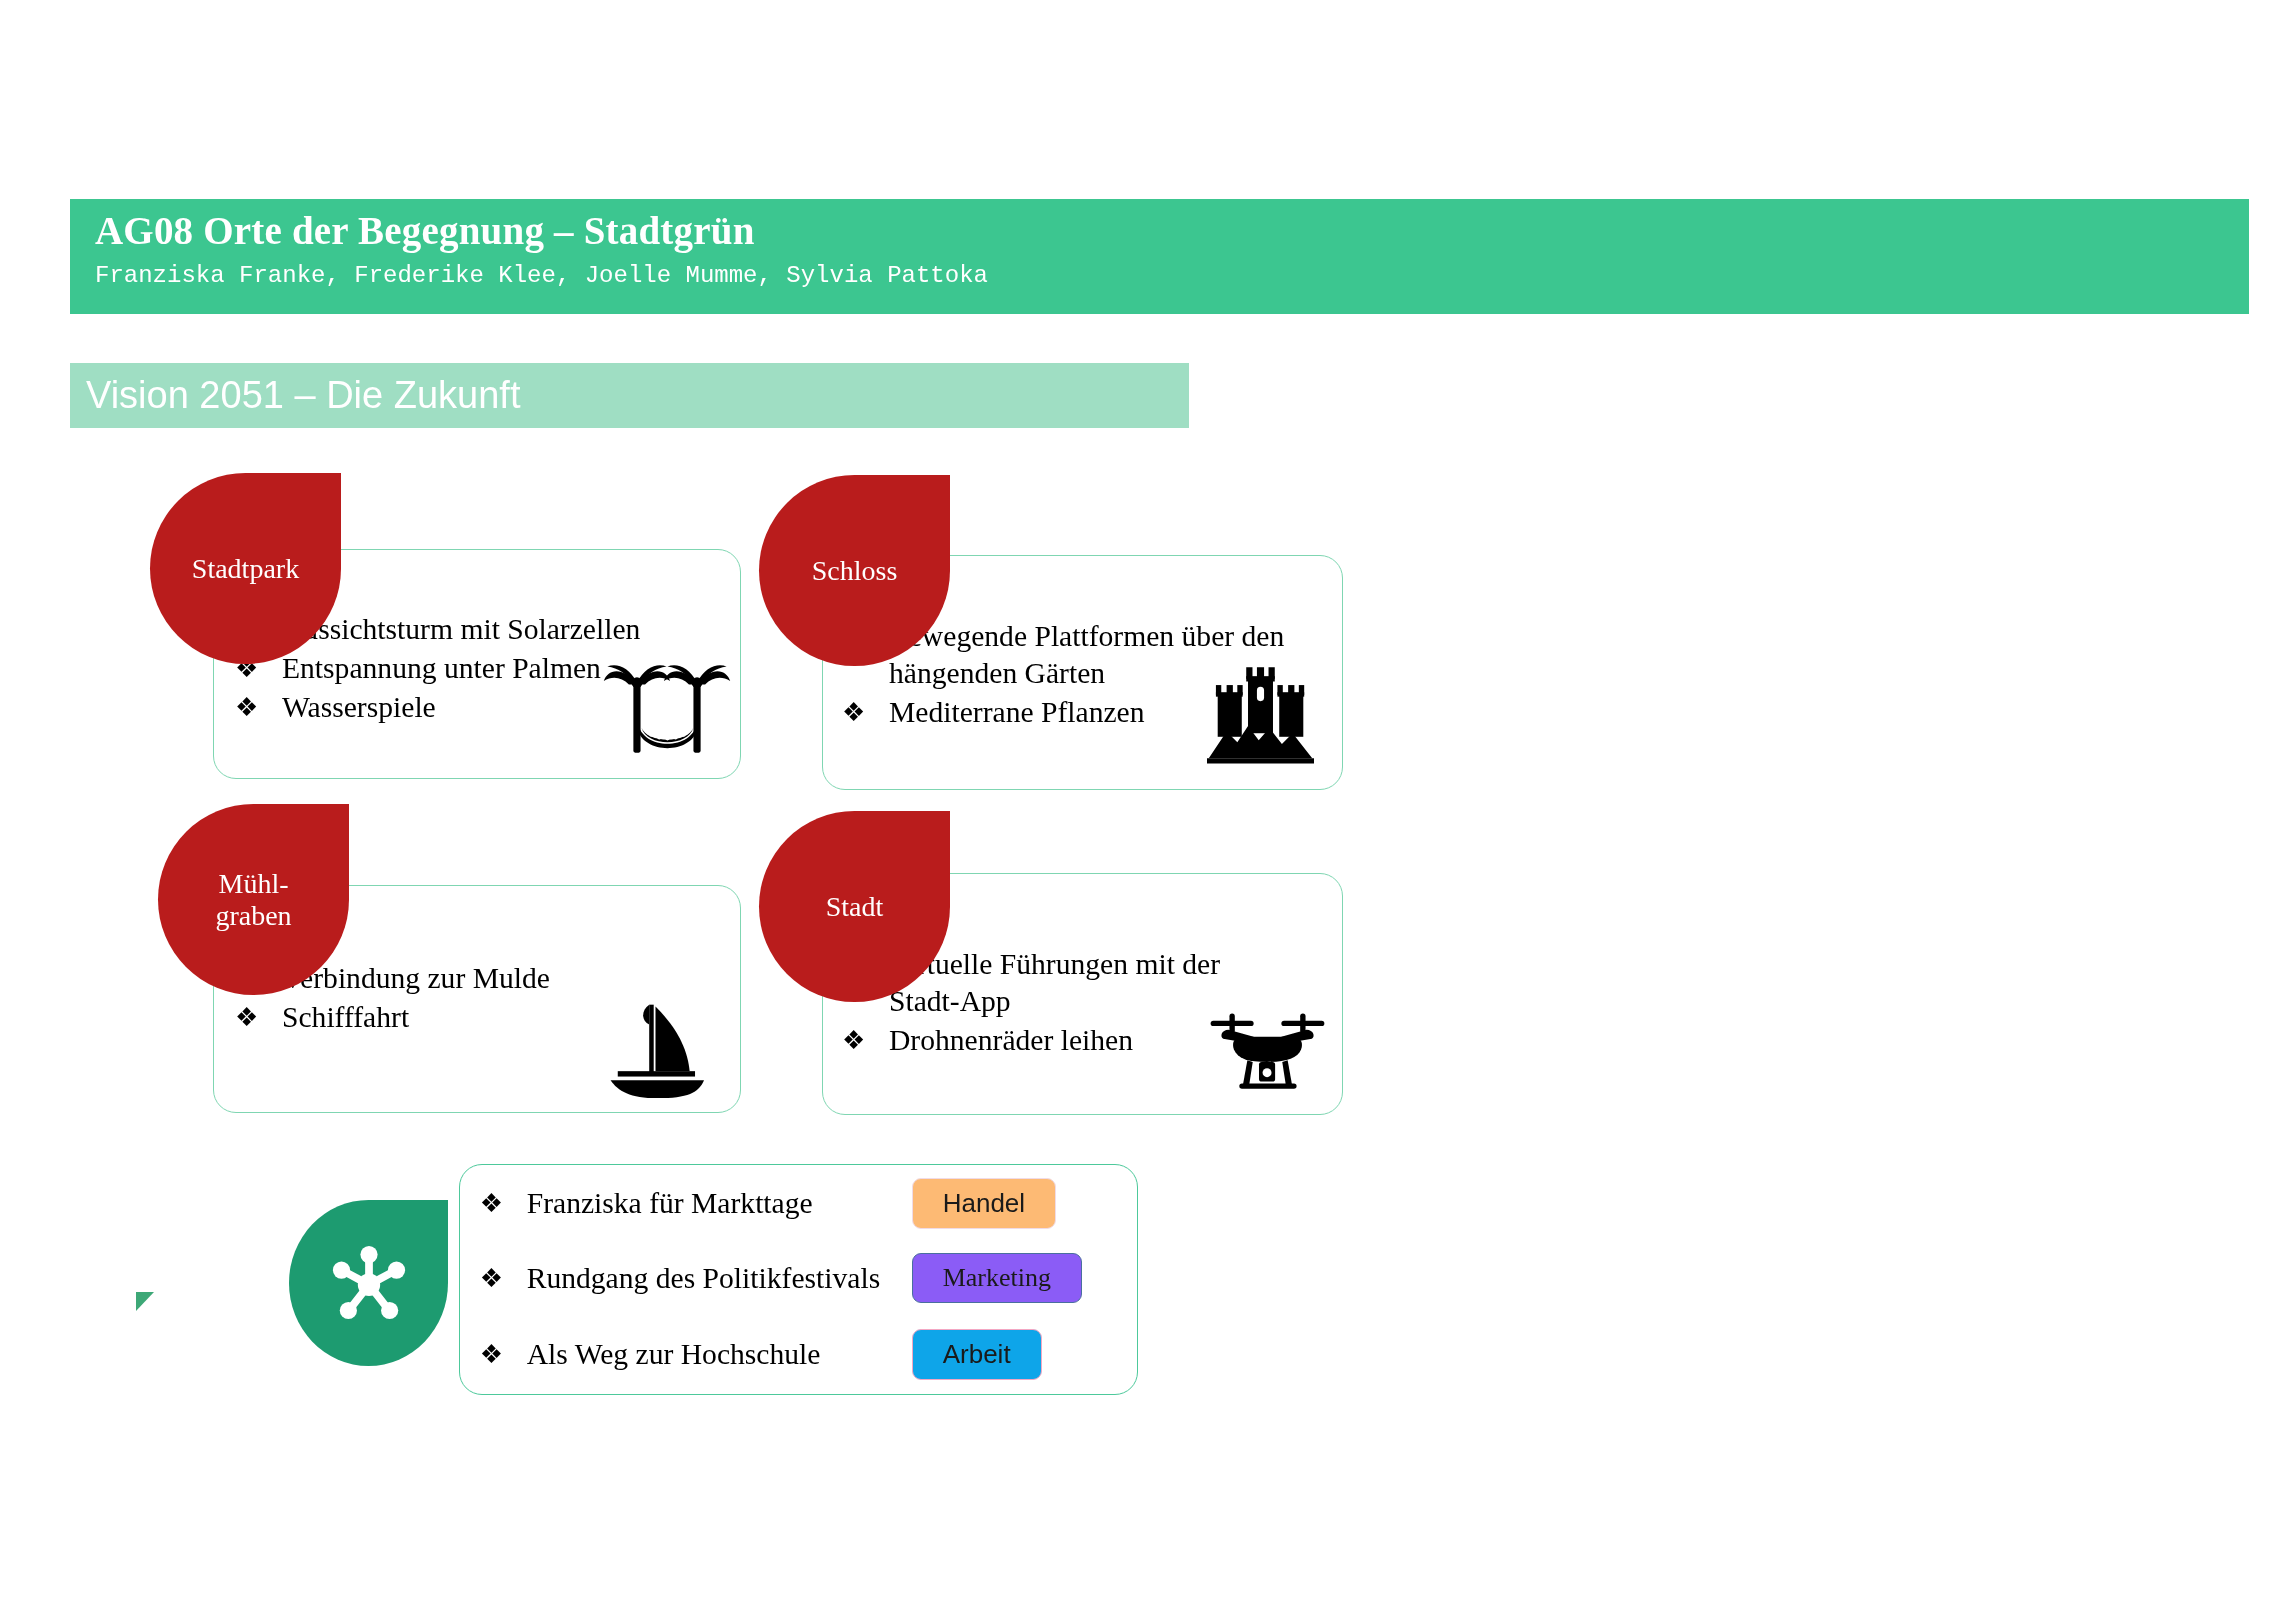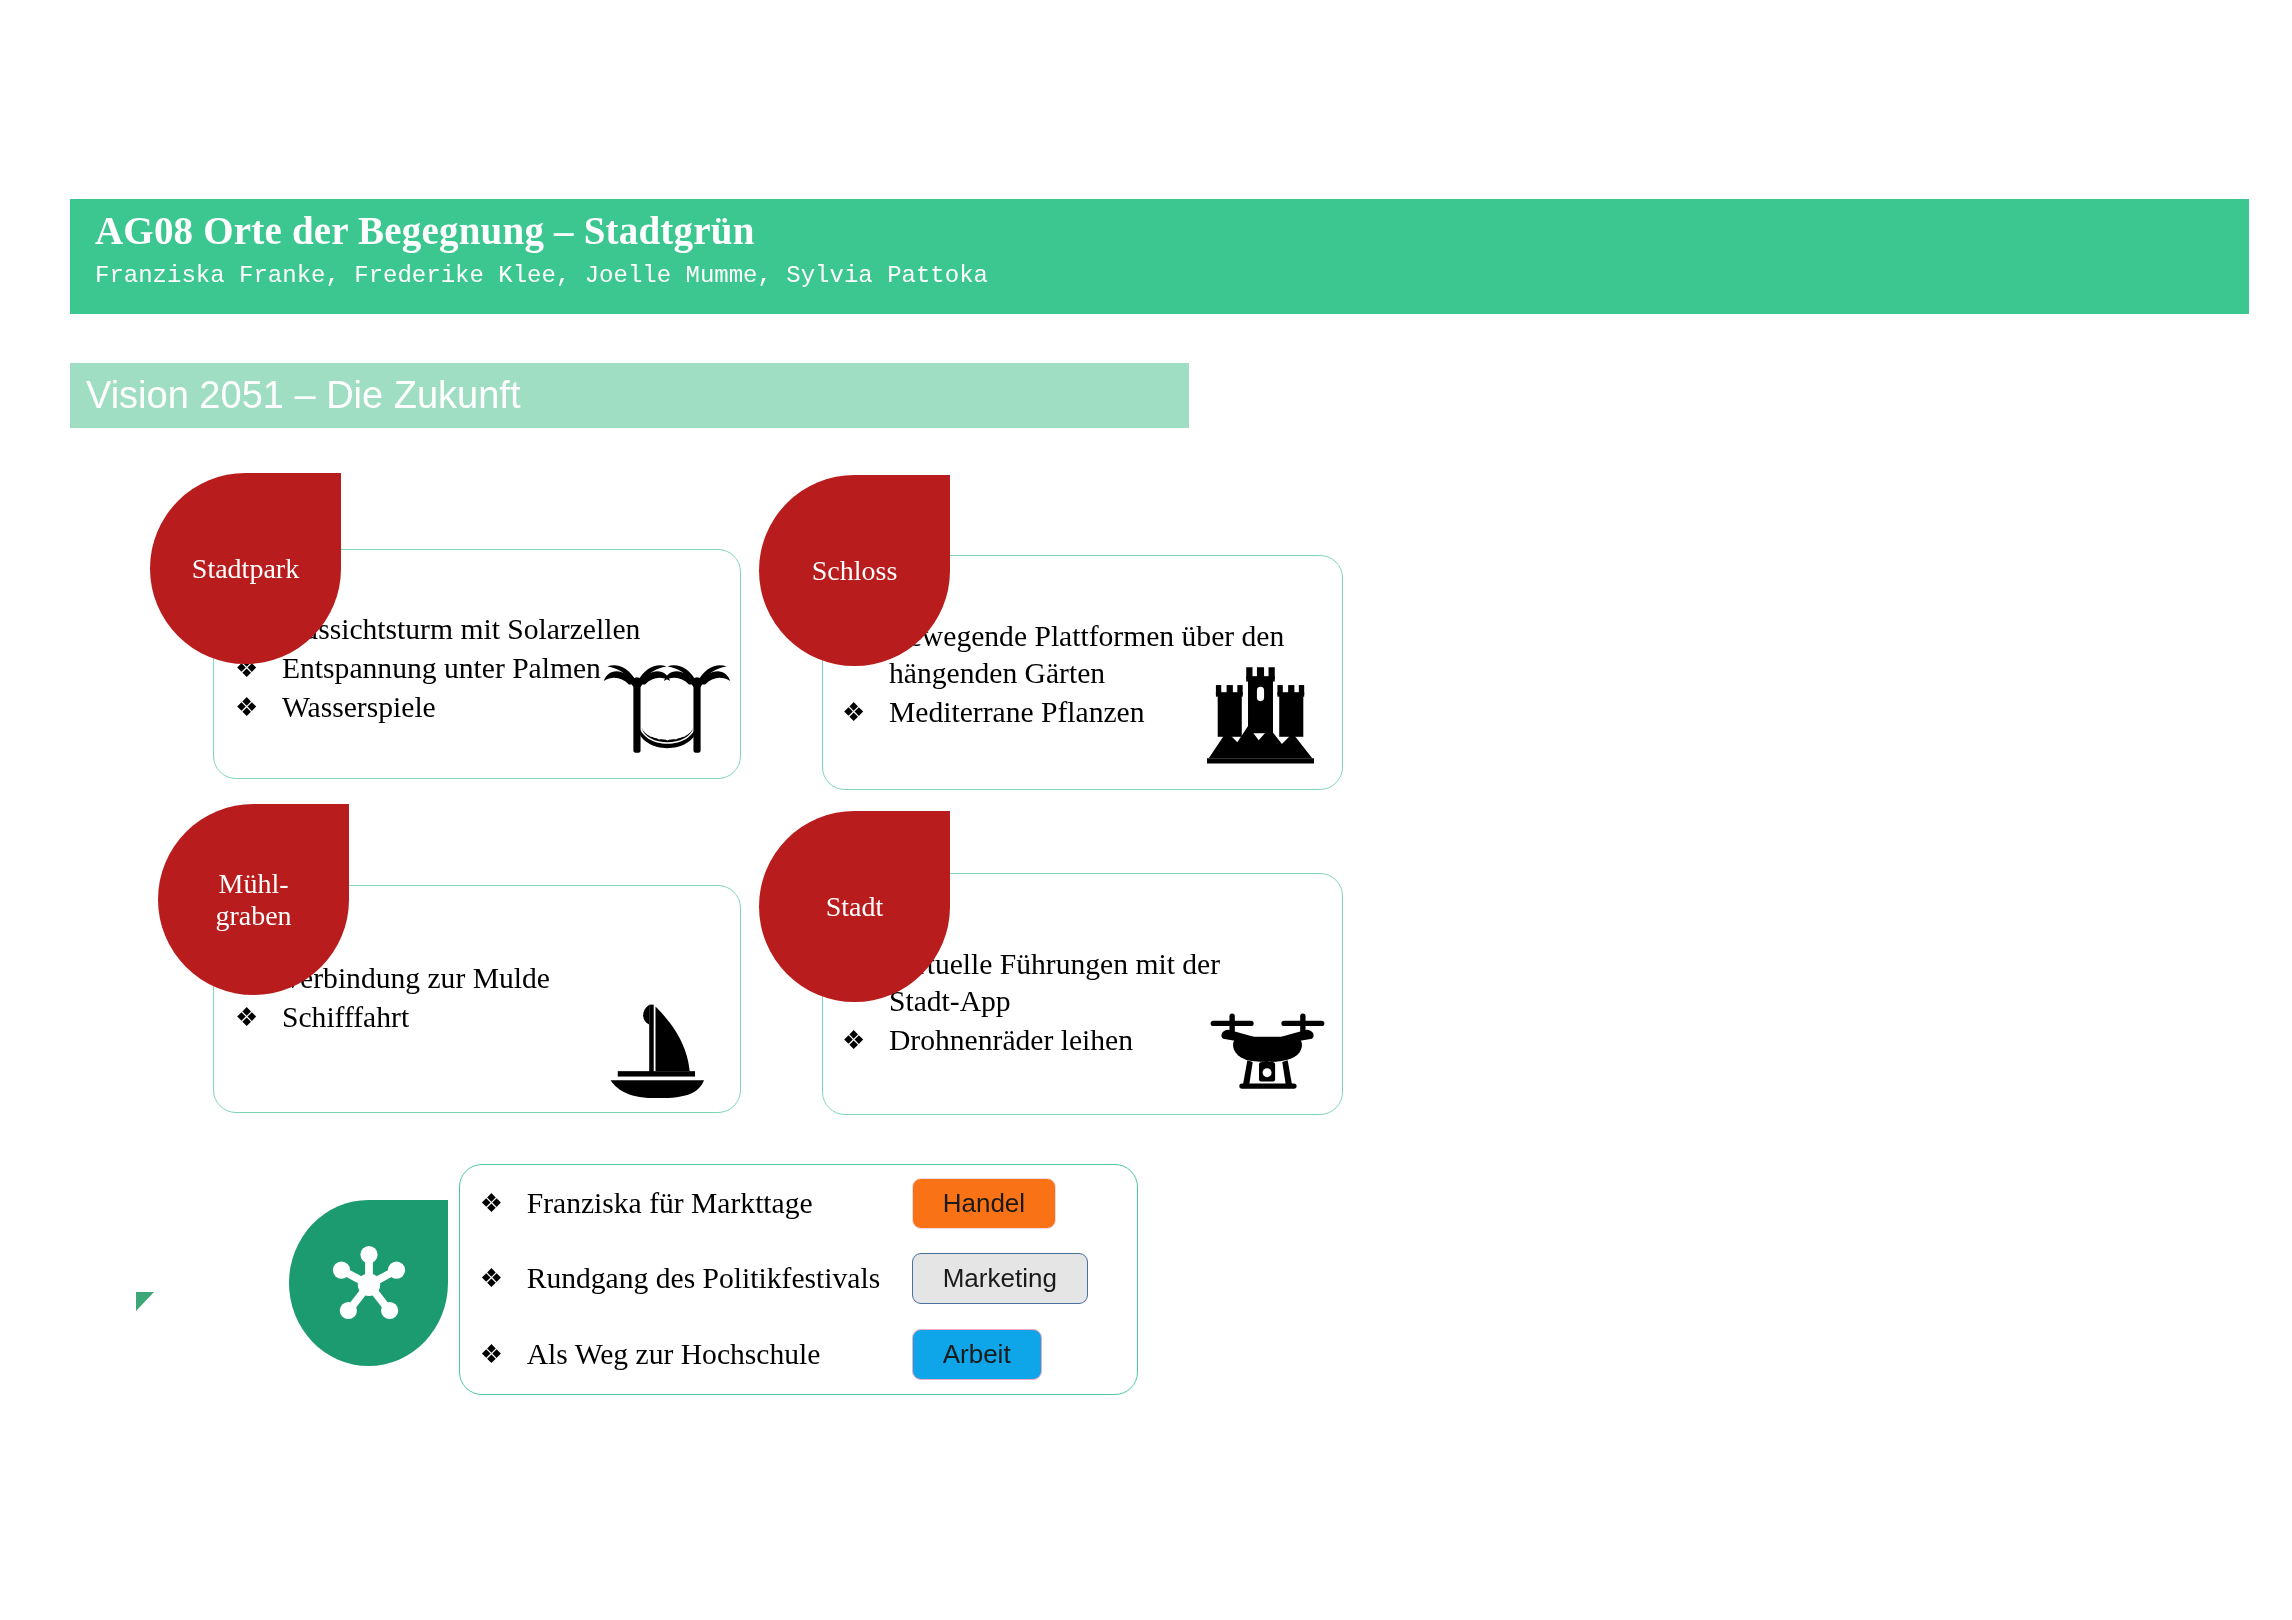--- a/index.html
+++ b/index.html
@@ -166,26 +166,27 @@
     font-family: "Liberation Sans", "DejaVu Sans", sans-serif;
     font-size: 26px;
     color: #1a1a1a;
     border-radius: 9px;
     padding: 9px 30px;
     text-align: center;
     white-space: nowrap;
     box-sizing: border-box;
   }
   .tag-handel {
-    background: #f97316;
+    background: #fdba74;
     border: 0.9px solid #f0dbe6;
   }
   .tag-marketing {
-    background: #e5e5e5;
+    background: #8b5cf6;
     border: 1.8px solid #4a6f9e;
+    font-family: Liberation Serif, serif;
   }
   .tag-arbeit {
     background: #0ea5e9;
     border: 0.9px solid #f3a7c3;
   }
 
   .corner-flag {
     position: absolute;
     left: 136px;
     top: 1292px;

